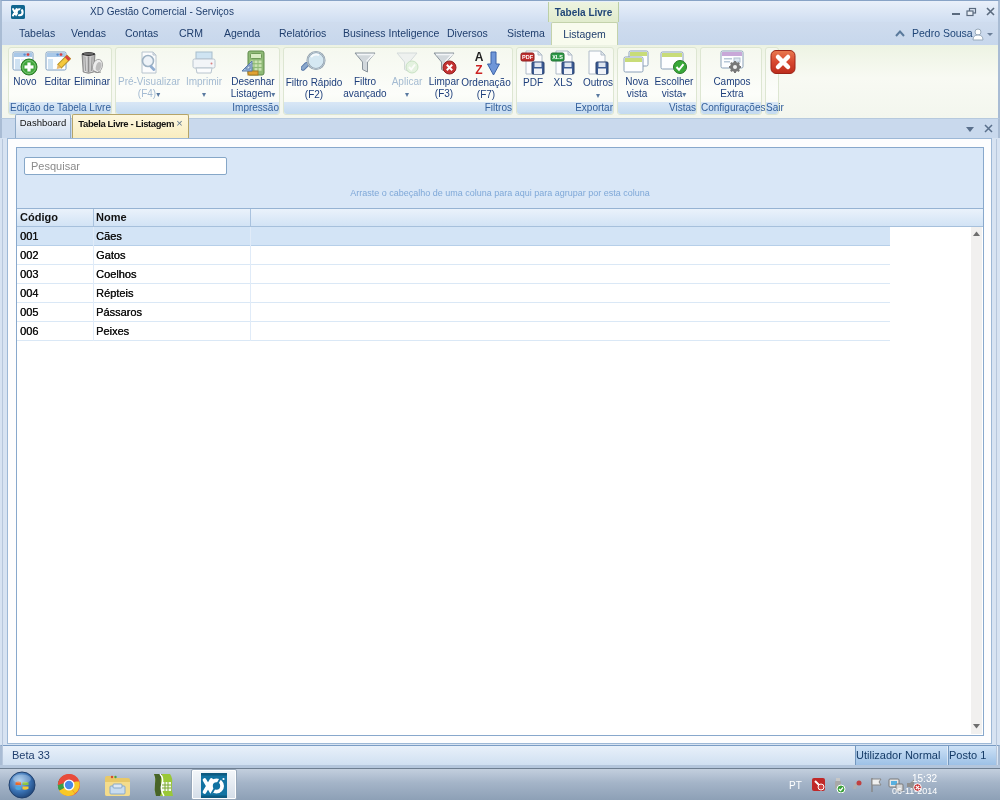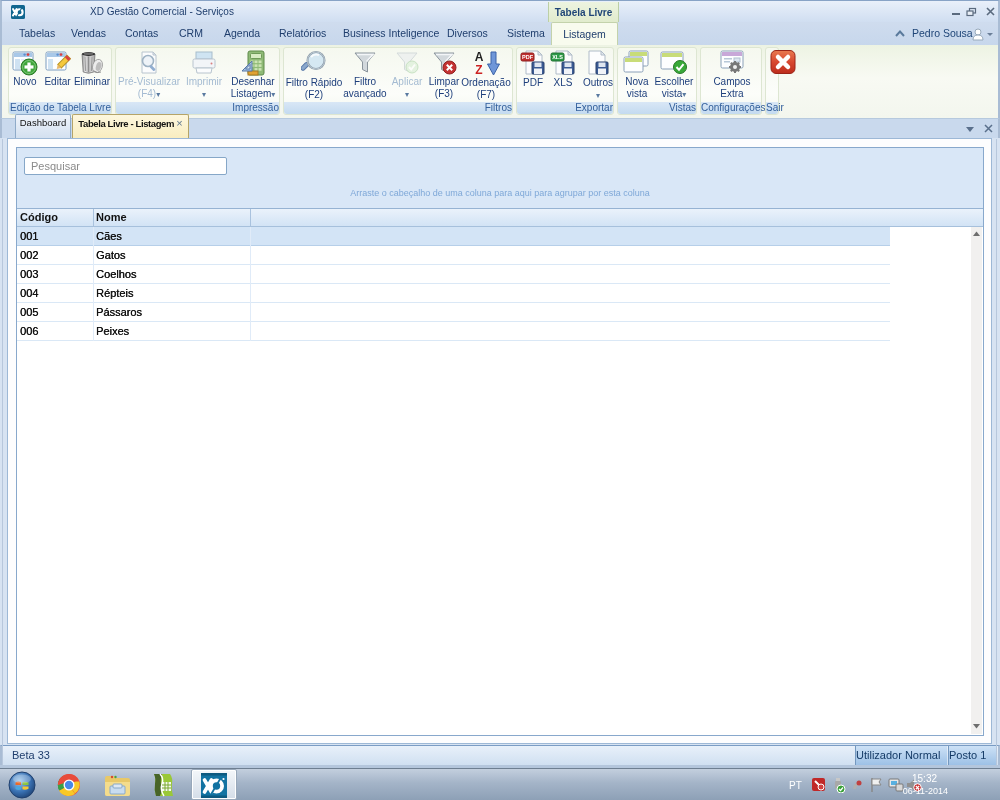--- a/index.html
+++ b/index.html
@@ -473,14 +473,14 @@
       <rect x="1" y="1" width="10" height="8" rx="1" fill="#e8e8e8" stroke="#787878"></rect>
       <rect x="3" y="3" width="6" height="4" fill="#58b0e0"></rect>
       <rect x="8" y="6" width="7" height="7" rx="1" fill="#d8d8d8" stroke="#787878"></rect>
     </svg>
   <svg class="abs" style="left:906px;top:9px" width="16" height="14">
       <path d="M1 5 L4 5 L8 1.5 L8 12.5 L4 9 L1 9 Z" fill="#909090"></path>
       <circle cx="11.5" cy="9.5" r="3.8" fill="#c83030" stroke="#fff"></circle>
       <path d="M9.8 7.8 L13.2 11.2 M13.2 7.8 L9.8 11.2" stroke="#fff" stroke-width="1.2"></path>
     </svg>
   <div class="tray" style="left:912px;top:4px;width:32px;">15:32</div>
-  <div class="tray" style="left:892px;top:17px;width:56px;text-align:right;font-size:9px">06-11-2014</div>
+  <div class="tray" style="left:892px;top:17px;width:56px;text-align:left;font-size:9px">06-11-2014</div>
 </div>
 
 </body></html>

